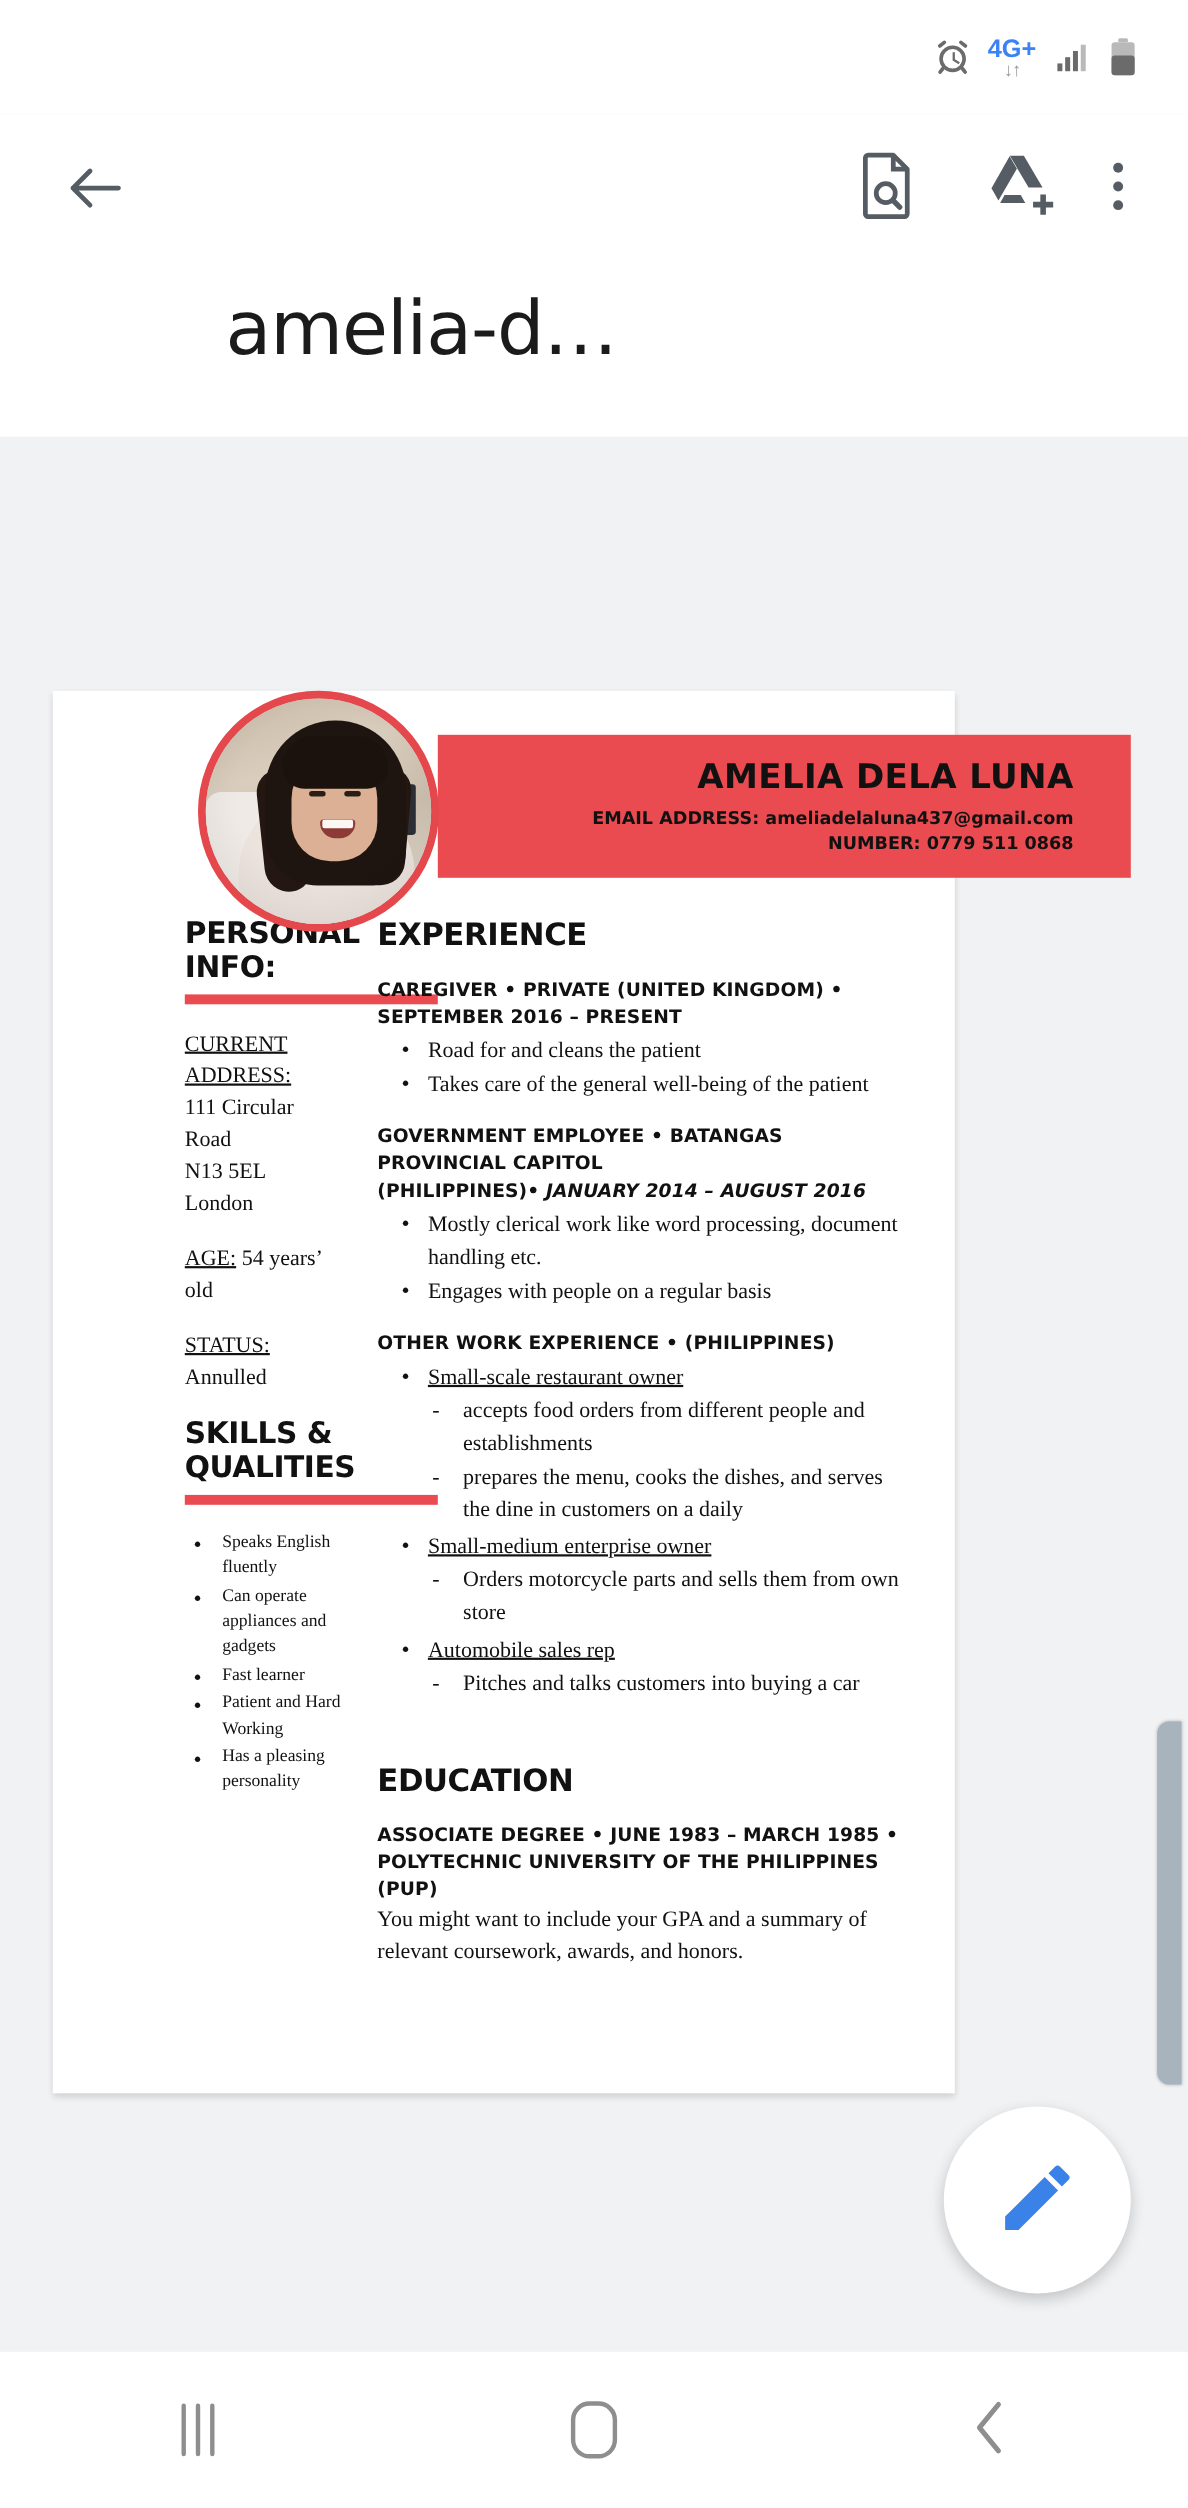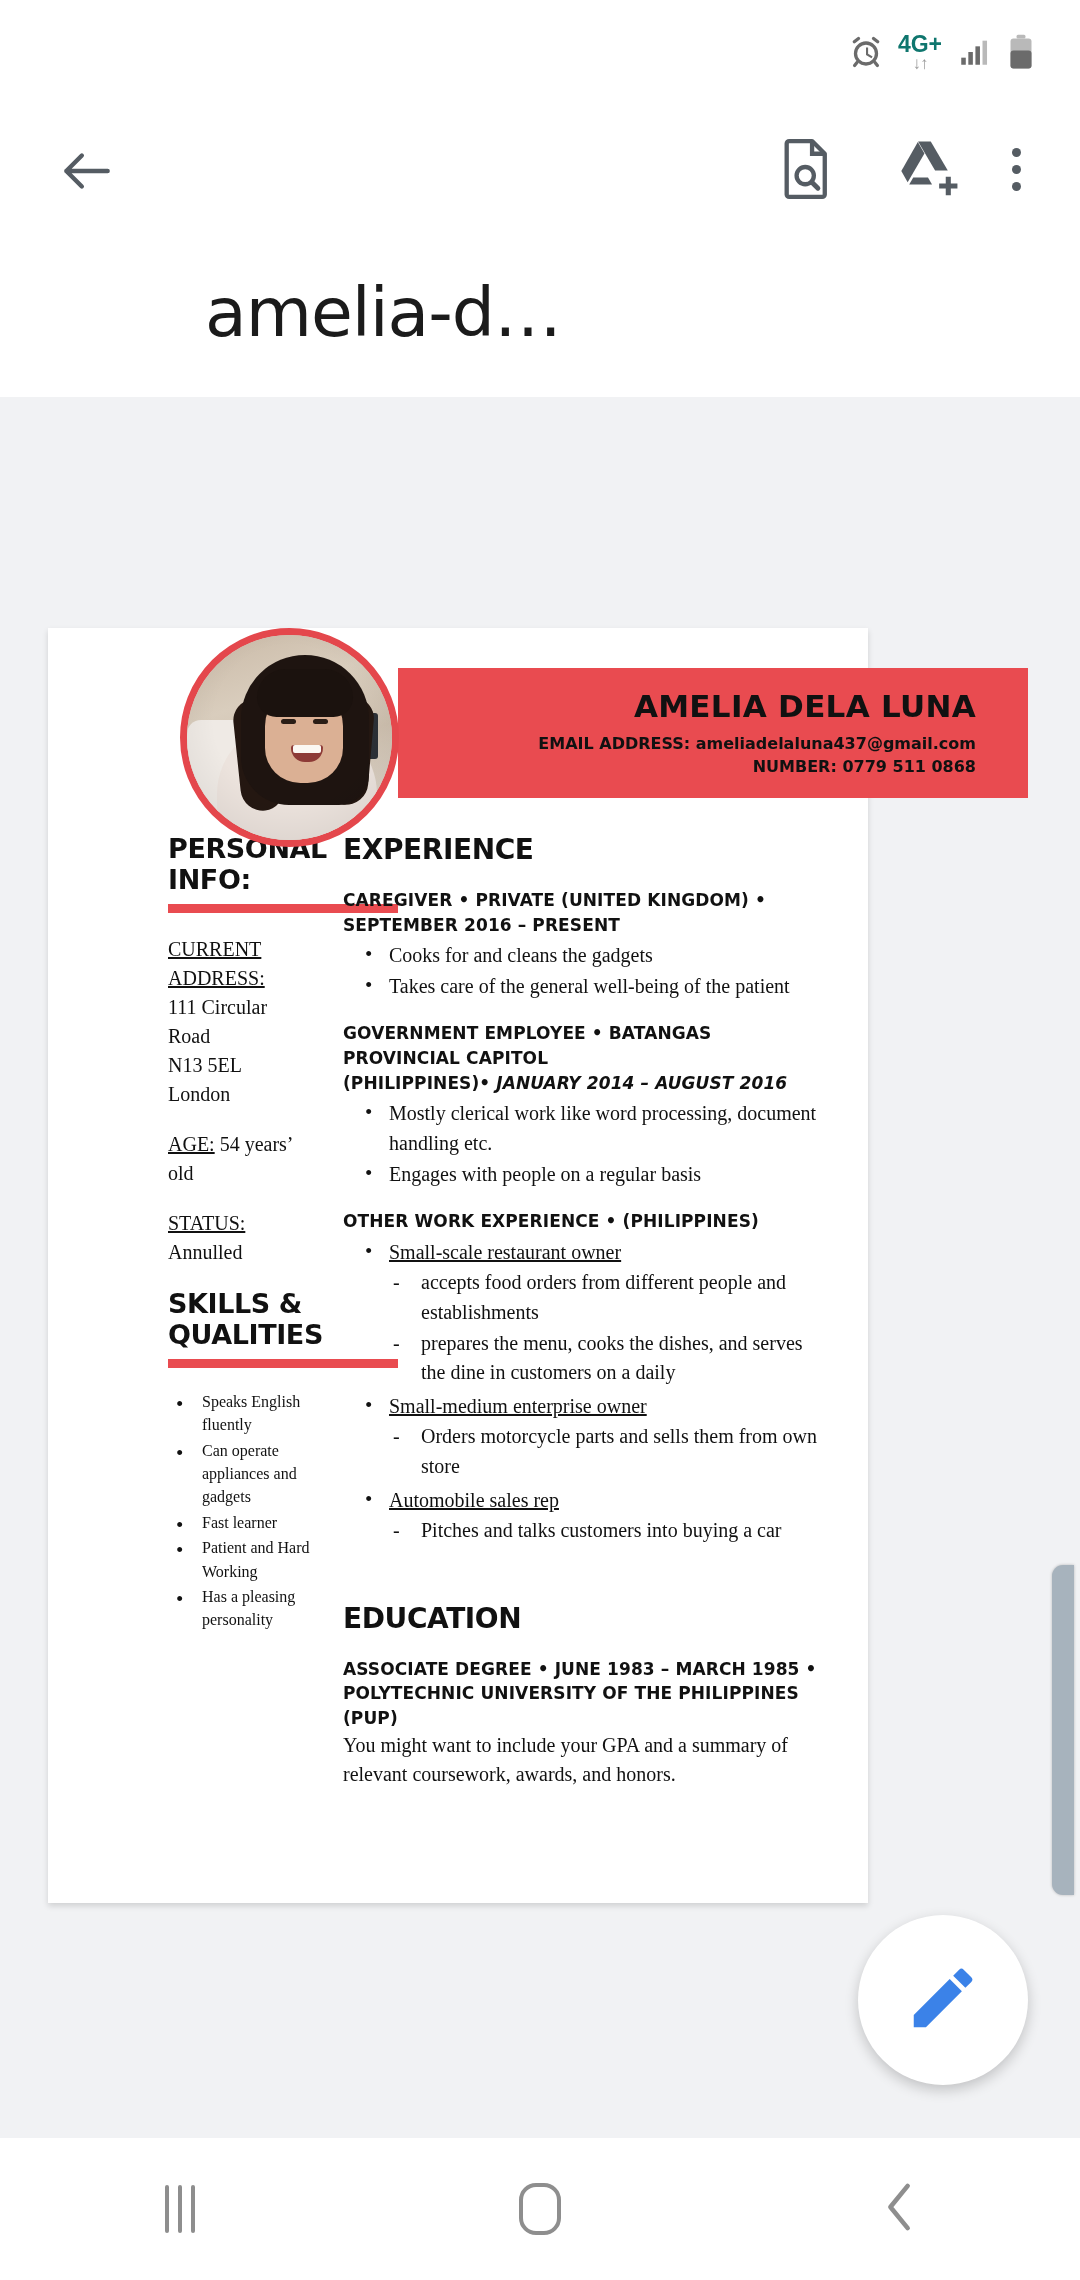--- a/index.html
+++ b/index.html
@@ -16,38 +16,38 @@
   .statusbar {
     position: absolute; left: 0; top: 0; width: 1080px; height: 104px;
     background: #ffffff;
     display: flex; align-items: center;
   }
   .sb-left { display: flex; align-items: center; gap: 16px; padding-left: 52px; }
   .sb-clock { font-size: 38px; color: #6b6b6b; letter-spacing: 0.5px; font-family: "Liberation Sans", sans-serif; }
   .sb-right { margin-left: auto; display: flex; align-items: center; gap: 14px; padding-right: 44px; }
   .sb-ico { display: inline-flex; align-items: center; justify-content: center; }
   .net-label { display: flex; flex-direction: column; align-items: center; line-height: 1; }
-  .net-txt { font-size: 23px; font-weight: 700; color: #0f766e; }
+  .net-txt { font-size: 23px; font-weight: 700; color: #3b82f6; }
   .net-arrows { font-size: 17px; color: #9a9a9a; letter-spacing: -1px; margin-top: -1px; }
   .dots3 { font-size: 40px; color: #6b6b6b; letter-spacing: 3px; line-height: 0.4; }
 
   
   .toolbar {
     position: absolute; left: 0; top: 104px; width: 1080px; height: 293px;
     background: #ffffff;
   }
   .tb-icons { position: absolute; left: 0; top: 0; width: 1080px; height: 120px; }
   .tb-back { position: absolute; left: 56px; top: 36px; width: 62px; height: 62px; cursor: pointer; }
   .tb-r1 { position: absolute; right: 242px; top: 32px; width: 62px; height: 66px; cursor: pointer; }
   .tb-r2 { position: absolute; right: 118px; top: 32px; width: 66px; height: 66px; cursor: pointer; }
   .tb-r3 { position: absolute; right: 44px; top: 32px; width: 40px; height: 66px; cursor: pointer;
            display: flex; flex-direction: column; align-items: center; justify-content: center; gap: 8px; }
   .tb-r3 i { display: block; width: 9px; height: 9px; border-radius: 50%; background: #555c63; }
   .tb-title {
-    position: absolute; left: 205px; top: 208px;
+    position: absolute; left: 205px; top: 195px;
     transform: translateY(-50%);
     font-size: 68px; color: #1b1b1b; font-weight: 400;
     font-family: "DejaVu Sans", sans-serif; letter-spacing: -1px;
     white-space: nowrap;
   }
 
   
   .page {
     position: absolute; left: 48px; top: 628px; width: 820px; height: 1275px;
     background: #ffffff;
@@ -331,21 +331,21 @@
       </div>
 
       <div class="col-right">
 
         <div class="r-sec-h">EXPERIENCE</div>
 
         <div class="job-blk">
           <div class="job-head">CAREGIVER • PRIVATE (UNITED KINGDOM) •</div>
           <div class="job-head it">SEPTEMBER 2016 – PRESENT</div>
           <ul class="jbul">
-            <li>Cooks for and cleans the gadgets</li>
+            <li>Road for and cleans the patient</li>
             <li>Takes care of the general well-being of the patient</li>
           </ul>
         </div>
 
         <div class="job-blk">
           <div class="job-head">GOVERNMENT EMPLOYEE • BATANGAS PROVINCIAL CAPITOL</div>
           <div class="job-head"><span>(PHILIPPINES)• </span><span class="it">JANUARY 2014 – AUGUST 2016</span></div>
           <ul class="jbul">
             <li>Mostly clerical work like word processing, document handling etc.</li>
             <li>Engages with people on a regular basis</li>

